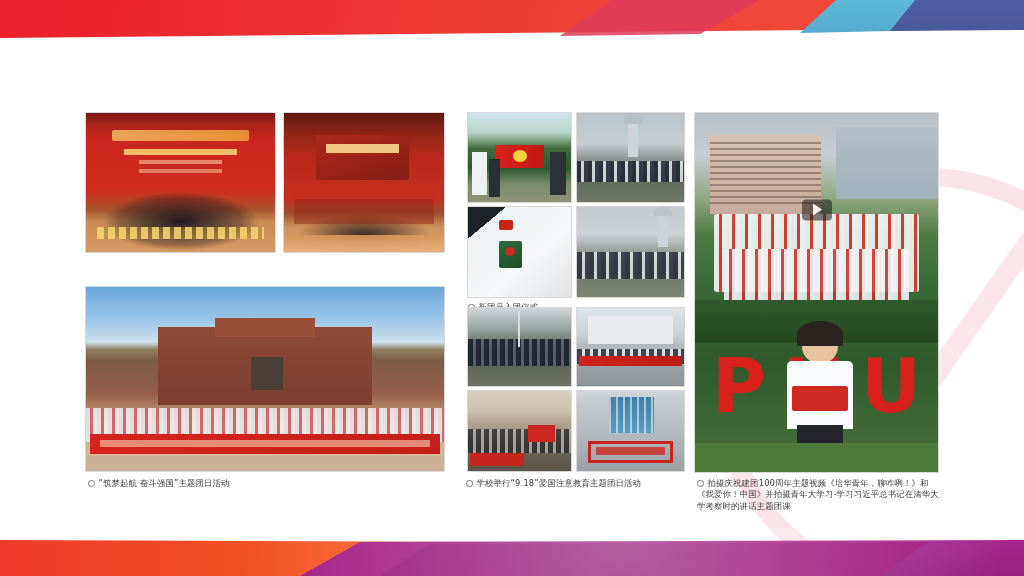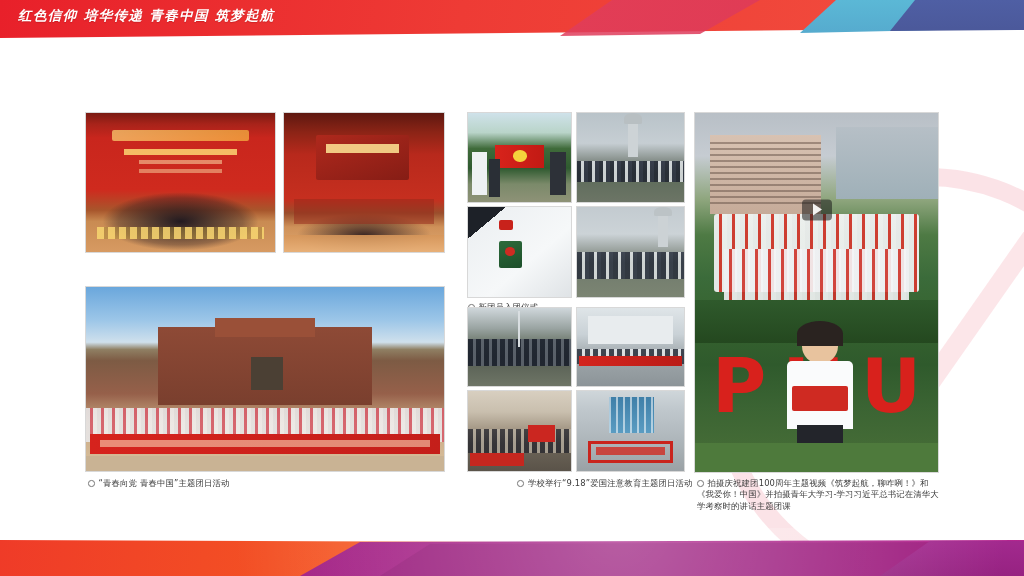--- a/index.html
+++ b/index.html
@@ -175,21 +175,20 @@
 <div id="slide">
 
   <div class="watermark-ring"></div>
   <div class="watermark-bar"></div>
 
   <div class="top-banner">
     <div class="tb-layer tb-red"></div>
     <div class="tb-layer tb-pink"></div>
     <div class="tb-layer tb-cyan"></div>
     <div class="tb-layer tb-blue"></div>
-    <div class="banner-text">红色信仰  培华传递  青春中国  筑梦起航</div>
   </div>
 
 
   <div class="content">
 
     <div class="photo" style="left:85px; top:6px; width:191px; height:141px;
            background-image:
              radial-gradient(ellipse 55% 28% at 50% 78%, rgba(10,10,25,.88) 0%, rgba(30,20,30,.35) 60%, rgba(0,0,0,0) 75%),
              linear-gradient(180deg,#7a1a12 0%,#a8231a 8%,#c9261d 18%,#cf2a1e 55%,#a8562c 70%,#c98b52 78%,#d79a62 100%),
              linear-gradient(90deg,#8e2a18 0%,#c2261c 15%,#cc2a1e 50%,#c2261c 85%,#8e2a18 100%);">
@@ -255,21 +254,21 @@
       <div style="position:absolute;left:20%;top:22%;width:60%;height:42%;background:linear-gradient(180deg,#8e4a36,#7a3f2e);"></div>
       <div style="position:absolute;left:36%;top:17%;width:28%;height:10%;background:#9a5038;"></div>
       <div style="position:absolute;left:46%;top:38%;width:9%;height:18%;background:#4b4034;"></div>
       <div style="position:absolute;left:0;top:66%;width:100%;height:18%;background:repeating-linear-gradient(90deg,#e9e9ec 0 4px,#d85a6a 4px 7px,#f3f3f5 7px 11px);opacity:.85;"></div>
       <div style="position:absolute;left:1%;top:80%;width:98%;height:11%;background:linear-gradient(90deg,#d6231d,#c41f1a);"></div>
       <div style="position:absolute;left:4%;top:83%;width:92%;height:4%;background:rgba(255,245,210,.5);"></div>
       <div style="position:absolute;left:0;top:92%;width:100%;height:8%;background:#c9b394;"></div>
     </div>
 
     <div class="caption" style="left:88px; top:372px; width:360px;">
-      <span class="bullet"></span><span>“青春向党 青春中国”主题团日活动</span>
+      <span class="bullet"></span><span>“筑梦起航 奋斗强国”主题团日活动</span>
     </div>
 
     <div class="photo" style="left:467px; top:201px; width:105px; height:80px;
            background-image:
              linear-gradient(180deg,#cfd7db 0%,#9aa4a2 26%,#6f7a6e 44%,#555d52 62%,#6e7566 100%);">
       <div style="position:absolute;left:0;top:40%;width:100%;height:34%;background:repeating-linear-gradient(90deg,#1a202c 0 5px,#59606b 5px 8px);opacity:.9;"></div>
       <div style="position:absolute;left:49%;top:4%;width:2px;height:46%;background:#d9dee1;"></div>
     </div>
 
     <div class="photo" style="left:576px; top:201px; width:109px; height:80px;
@@ -290,21 +289,21 @@
 
     <div class="photo" style="left:576px; top:284px; width:109px; height:82px;
            background-image:
              linear-gradient(180deg,#cfd6da 0%,#c0c8cd 22%,#b4bcc1 48%,#aab2b6 70%,#9aa1a5 100%);">
       <div style="position:absolute;left:30%;top:8%;width:42%;height:44%;background:linear-gradient(180deg,#3f7fa8,#5a9cc2);"></div>
       <div style="position:absolute;left:30%;top:8%;width:42%;height:44%;background:repeating-linear-gradient(90deg,rgba(255,255,255,.55) 0 2px,rgba(0,0,0,0) 2px 7px);"></div>
       <div style="position:absolute;left:10%;top:62%;width:80%;height:28%;border:3px solid #c9241d;"></div>
       <div style="position:absolute;left:18%;top:70%;width:64%;height:10%;background:#d12a22;opacity:.8;"></div>
     </div>
 
-    <div class="caption" style="left:490px; top:372px; width:230px;text-align:center;">
+    <div class="caption" style="left:466px; top:372px; width:230px;">
       <span class="bullet"></span><span>学校举行“9.18”爱国注意教育主题团日活动</span>
     </div>
 
     <div class="photo" style="left:694px; top:6px; width:245px; height:361px;
            background-image:
              linear-gradient(180deg,#b8bfc6 0%,#c6ccd2 12%,#8fa67e 24%,#4e7a44 34%,#3b6b3a 46%,#36632f 58%,#2f5a2c 70%,#3b6433 82%,#4a7038 100%);">
 
       <div style="position:absolute;left:6%;top:6%;width:46%;height:22%;background:linear-gradient(180deg,#d8c2b2,#c6ab99);"></div>
       <div style="position:absolute;left:6%;top:8%;width:46%;height:18%;background:repeating-linear-gradient(180deg,rgba(90,70,60,.45) 0 2px,rgba(0,0,0,0) 2px 6px);"></div>
 
@@ -328,21 +327,21 @@
       <div style="position:absolute;left:42%;top:58%;width:19%;height:7%;border-radius:50% 50% 0 0;background:#2a2320;"></div>
       <div style="position:absolute;left:38%;top:69%;width:27%;height:19%;background:#fafbfc;border-radius:5px 5px 0 0;"></div>
       <div style="position:absolute;left:40%;top:76%;width:23%;height:7%;background:#cf2a22;border-radius:2px;"></div>
       <div style="position:absolute;left:42%;top:87%;width:19%;height:13%;background:#23252b;"></div>
 
       <div style="position:absolute;left:0;top:92%;width:100%;height:8%;background:#4e7a3c;"></div>
       <div class="play-overlay"></div>
     </div>
 
     <div class="caption" style="left:697px; top:372px; width:248px; text-align:left;">
-      <span class="bullet"></span><span>拍摄庆祝建团100周年主题视频《筑梦起航，聊咋咧！》和《我爱你！中国》并拍摄青年大学习-学习习近平总书记在清华大学考察时的讲话主题团课</span>
+      <span class="bullet"></span><span>拍摄庆祝建团100周年主题视频《培华青年，聊咋咧！》和《我爱你！中国》并拍摄青年大学习-学习习近平总书记在清华大学考察时的讲话主题团课</span>
     </div>
 
   </div>
 
   <div class="bottom-banner">
     <div class="bb-layer bb-orange"></div>
     <div class="bb-layer bb-purple"></div>
     <div class="bb-layer bb-purple-dark"></div>
     <div class="bb-layer bb-violet"></div>
     <div class="bb-layer bb-glow"></div>

